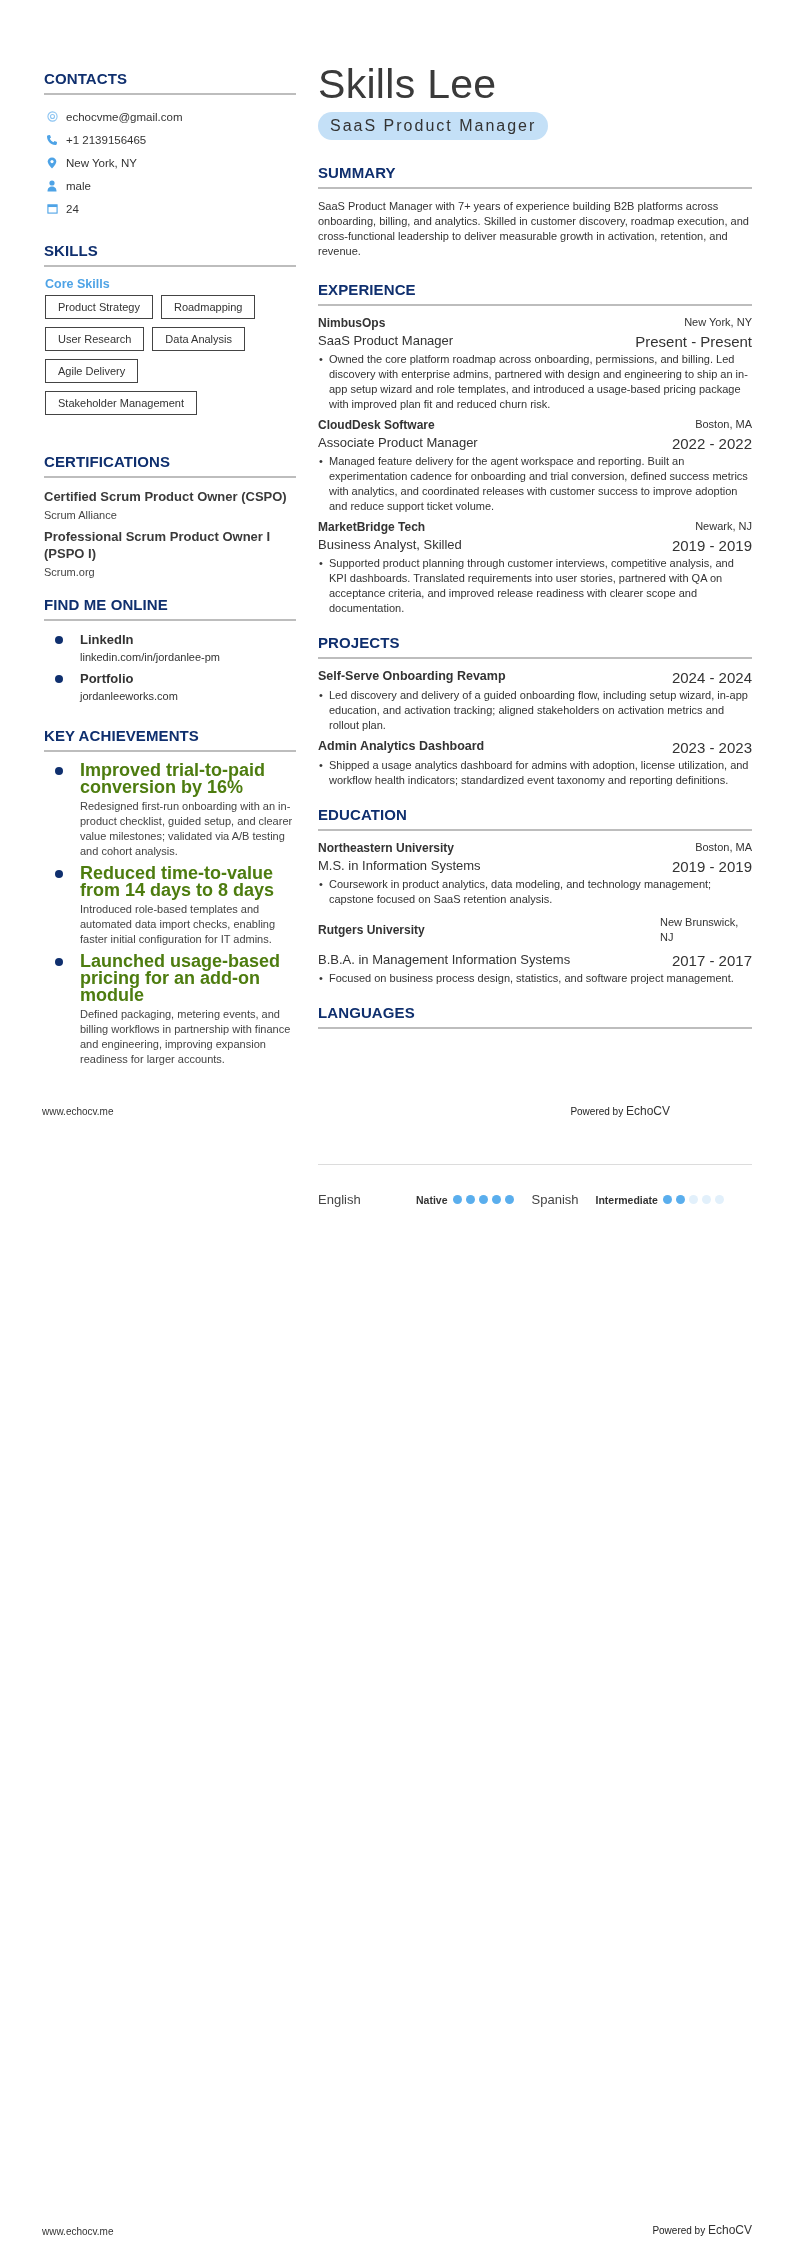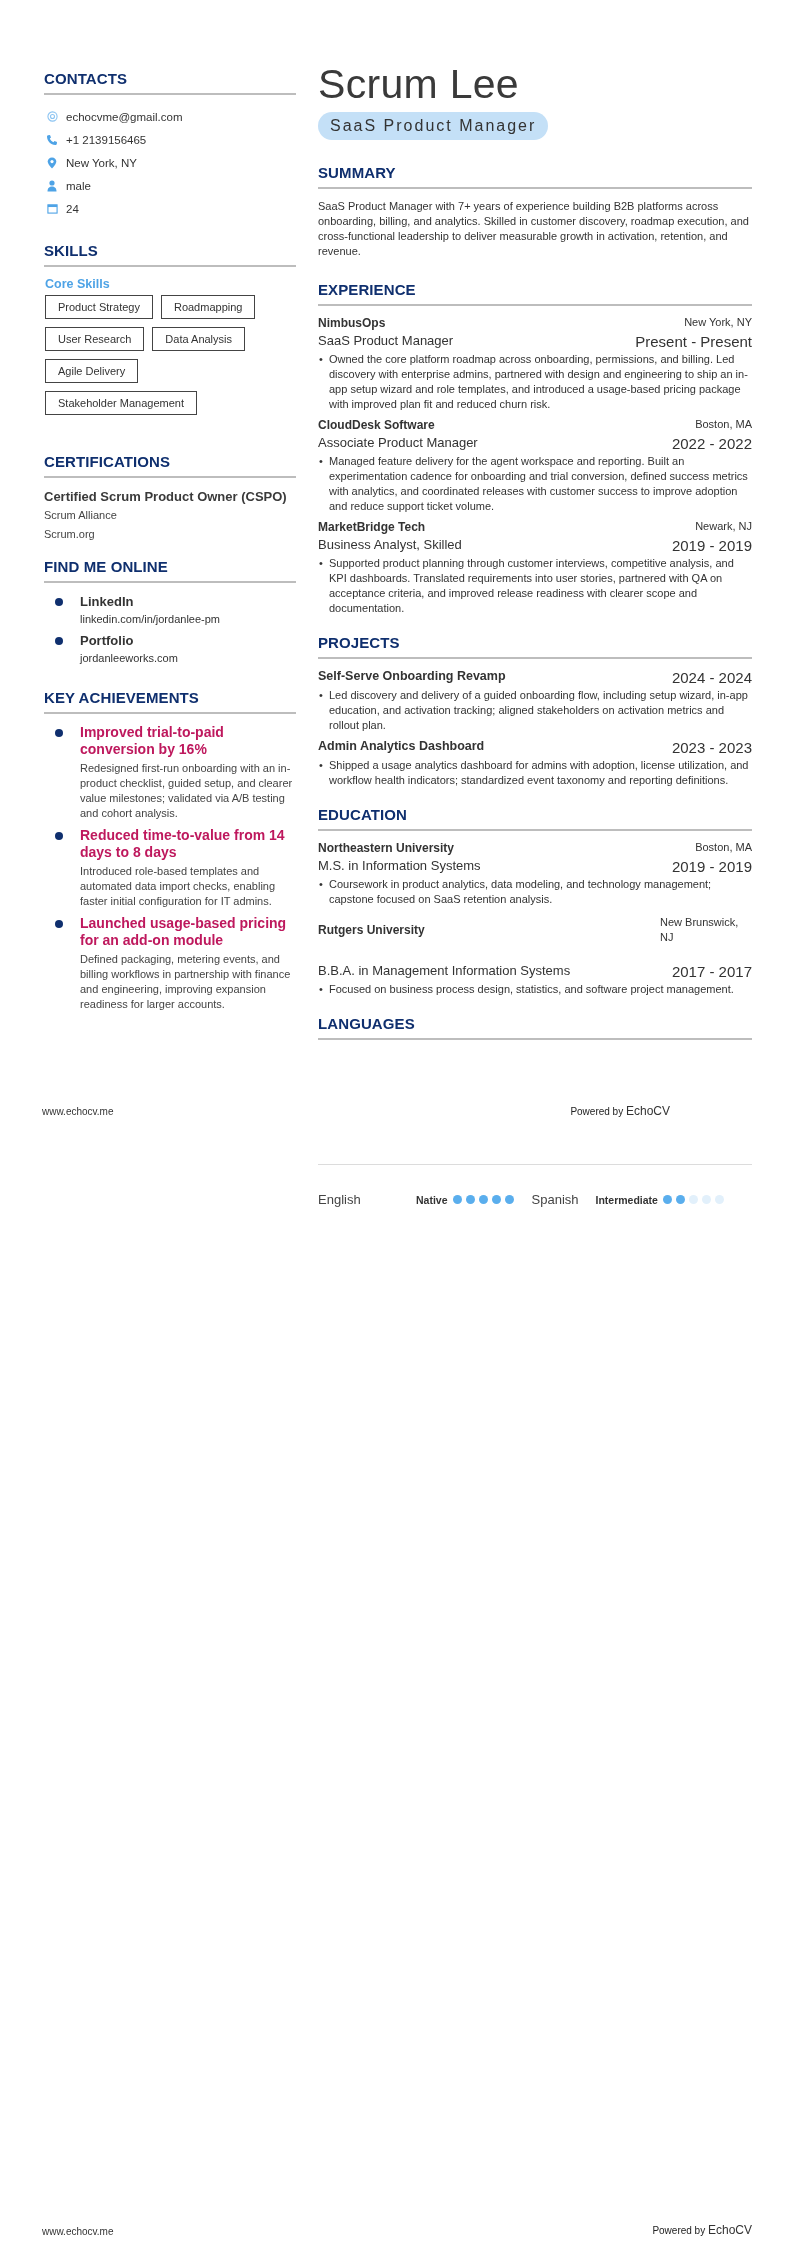--- a/index.html
+++ b/index.html
@@ -21,21 +21,21 @@
 
   .cert-name { font-weight: bold; font-size: 13px; color: #3a3a3a; line-height: 17px; }
   .cert-org { font-size: 11px; color: #444; margin: 4px 0 7px; }
 
   .bullet-item { display: flex; }
   .dot { width: 8px; height: 8px; border-radius: 50%; background: #0f2f6e; margin: 5px 0 0 11px; flex-shrink: 0; }
   .bullet-body { margin-left: 17px; }
   .link-name { font-weight: bold; font-size: 13px; color: #333; line-height: 17px; }
   .link-url { font-size: 11px; color: #333; margin: 3px 0 7px; }
 
-  .ach-title { font-weight: bold; font-size: 14px; color: #be185d; line-height: 17px; }
+  .ach-title { font-weight: bold; font-size: 18px; color: #4d7c0f; line-height: 17px; }
   .ach-desc { font-size: 11px; color: #444; line-height: 15px; margin: 3px 0 6px; }
 
   .name { font-size: 41px; color: #3a3a3a; line-height: 44px; letter-spacing: 0.3px; }
   .role-pill { display: inline-block; background: #c4e0f7; border-radius: 16px; padding: 5px 12px; font-size: 16px; letter-spacing: 2px; color: #333; margin-top: 6px; }
 
   .summary { font-size: 11px; line-height: 15px; color: #333; }
 
   .entry-head { display: flex; justify-content: space-between; align-items: flex-start; }
   .entry-org { font-weight: bold; font-size: 12px; color: #333; }
   .entry-loc { font-size: 11px; color: #333; text-align: left; }
@@ -122,20 +122,21 @@
       </div>
     </section>
 
     <section style="margin-top:38px;">
       <div class="sec-title">CERTIFICATIONS</div>
       <div>
         <div class="cert-name">Certified Scrum Product Owner (CSPO)</div>
         <div class="cert-org">Scrum Alliance</div>
       </div>
       <div>
+        <div class="cert-name">Professional Scrum Product Owner I (PSPO I)</div>
         <div class="cert-org">Scrum.org</div>
       </div>
     </section>
 
     <section style="margin-top:18px;">
       <div class="sec-title">FIND ME ONLINE</div>
       <div class="bullet-item">
         <span class="dot"></span>
         <div class="bullet-body">
           <div class="link-name">LinkedIn</div>
@@ -171,21 +172,21 @@
         <span class="dot"></span>
         <div class="bullet-body">
           <div class="ach-title">Launched usage-based pricing for an add-on module</div>
           <div class="ach-desc">Defined packaging, metering events, and billing workflows in partnership with finance and engineering, improving expansion readiness for larger accounts.</div>
         </div>
       </div>
     </section>
   </div>
 
   <div class="right">
-    <div class="name">Scrum Lee</div>
+    <div class="name">Skills Lee</div>
     <div class="role-pill">SaaS Product Manager</div>
 
     <section style="margin-top:24px;">
       <div class="sec-title">SUMMARY</div>
       <p class="summary">SaaS Product Manager with 7+ years of experience building B2B platforms across onboarding, billing, and analytics. Skilled in customer discovery, roadmap execution, and cross-functional leadership to deliver measurable growth in activation, retention, and revenue.</p>
     </section>
 
     <section style="margin-top:22px;">
       <div class="sec-title">EXPERIENCE</div>
 
@@ -273,21 +274,21 @@
         <div class="entry-bullet" style="margin-bottom:8px;">
             <span class="b">•</span>
             <span>Coursework in product analytics, data modeling, and technology management; capstone focused on SaaS retention analysis.</span>
           </div>
       </div>
       <div>
         <div class="entry-head" style="align-items:center;">
             <span class="entry-org">Rutgers University</span>
             <span class="entry-loc" style="width:92px; line-height:15px;">New Brunswick, NJ</span>
           </div>
-        <div class="entry-head" style="margin-top:18px;">
+        <div class="entry-head" style="margin-top:7px;">
             <span class="entry-role">B.B.A. in Management Information Systems</span>
             <span class="entry-date">2017 - 2017</span>
           </div>
         <div class="entry-bullet">
             <span class="b">•</span>
             <span>Focused on business process design, statistics, and software project management.</span>
           </div>
       </div>
     </section>
 

